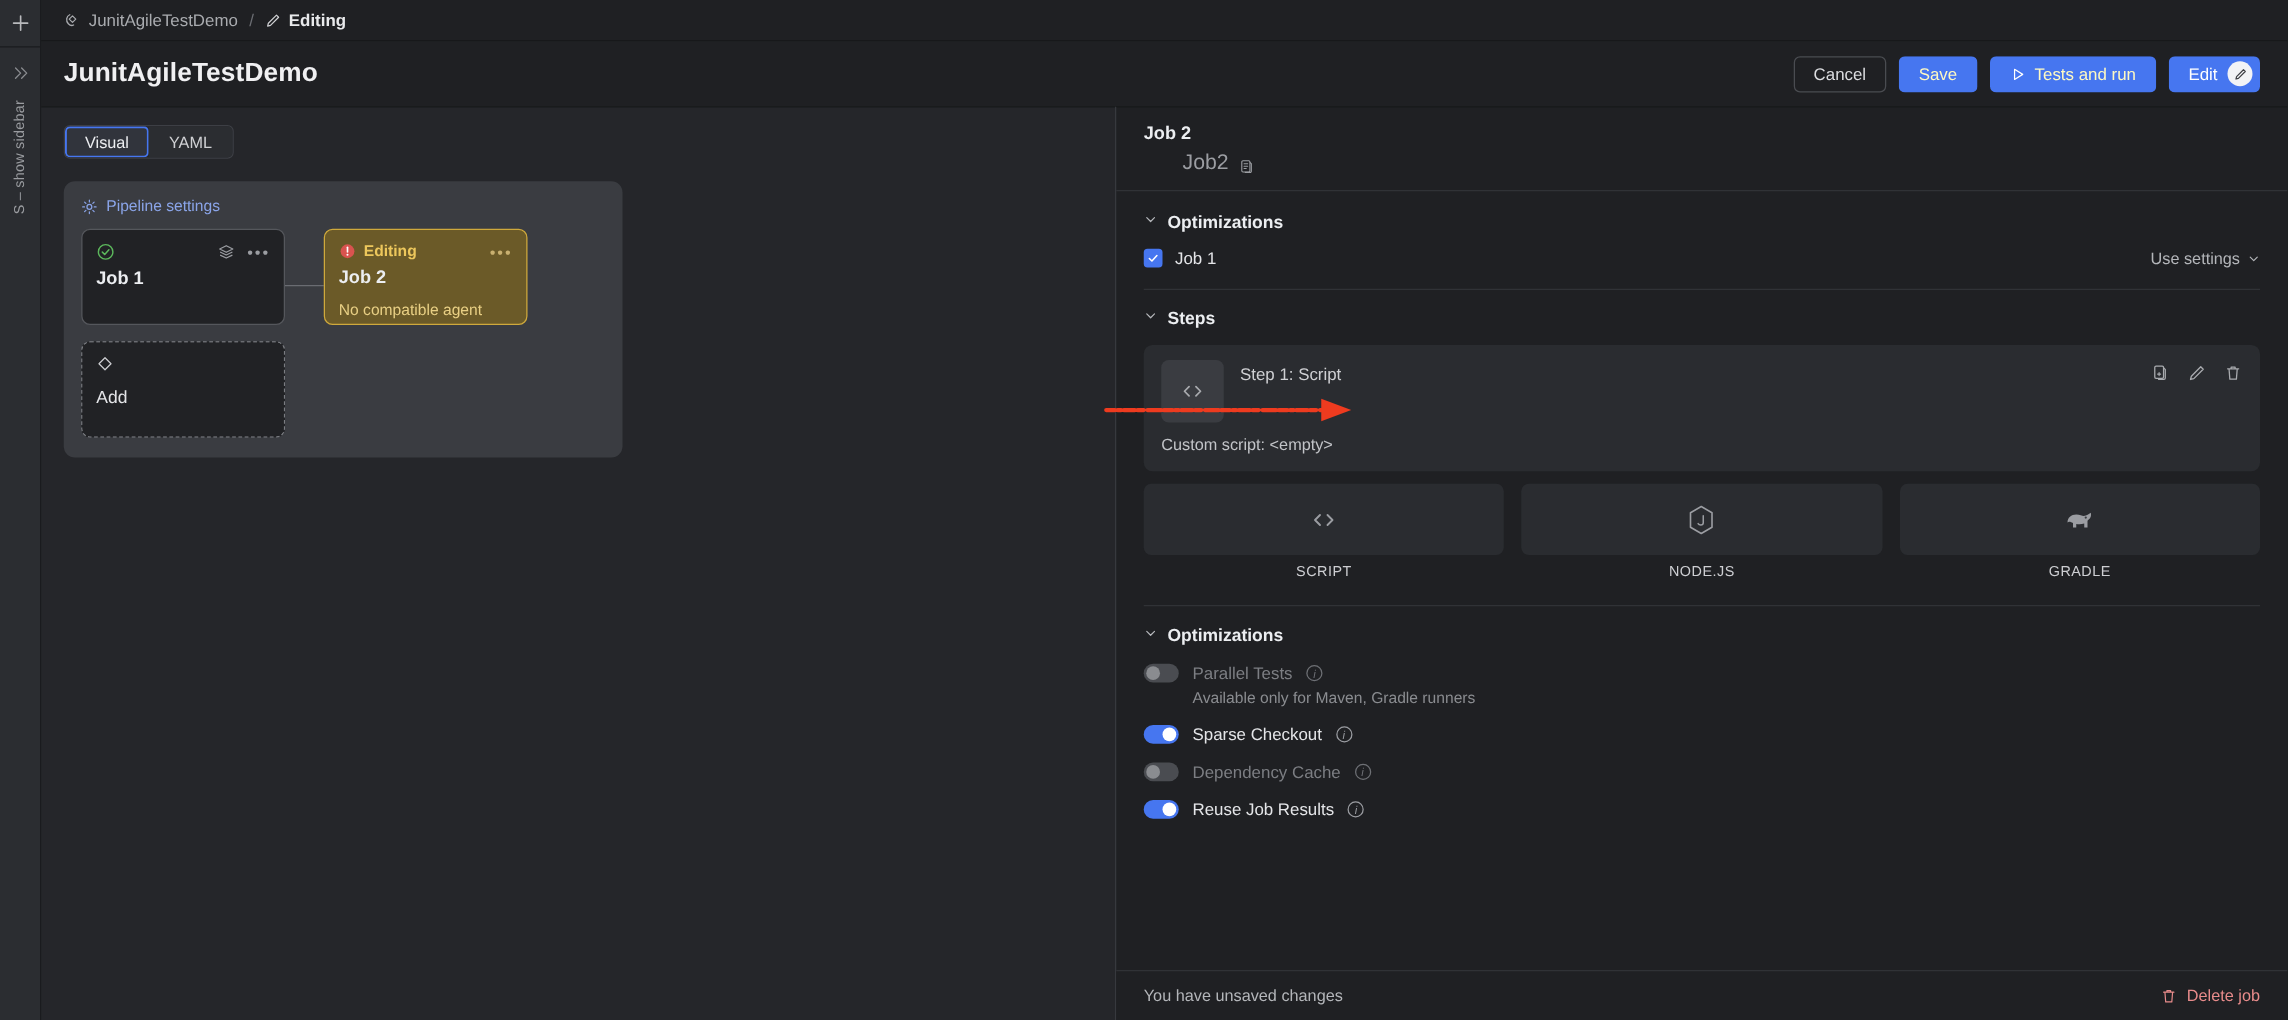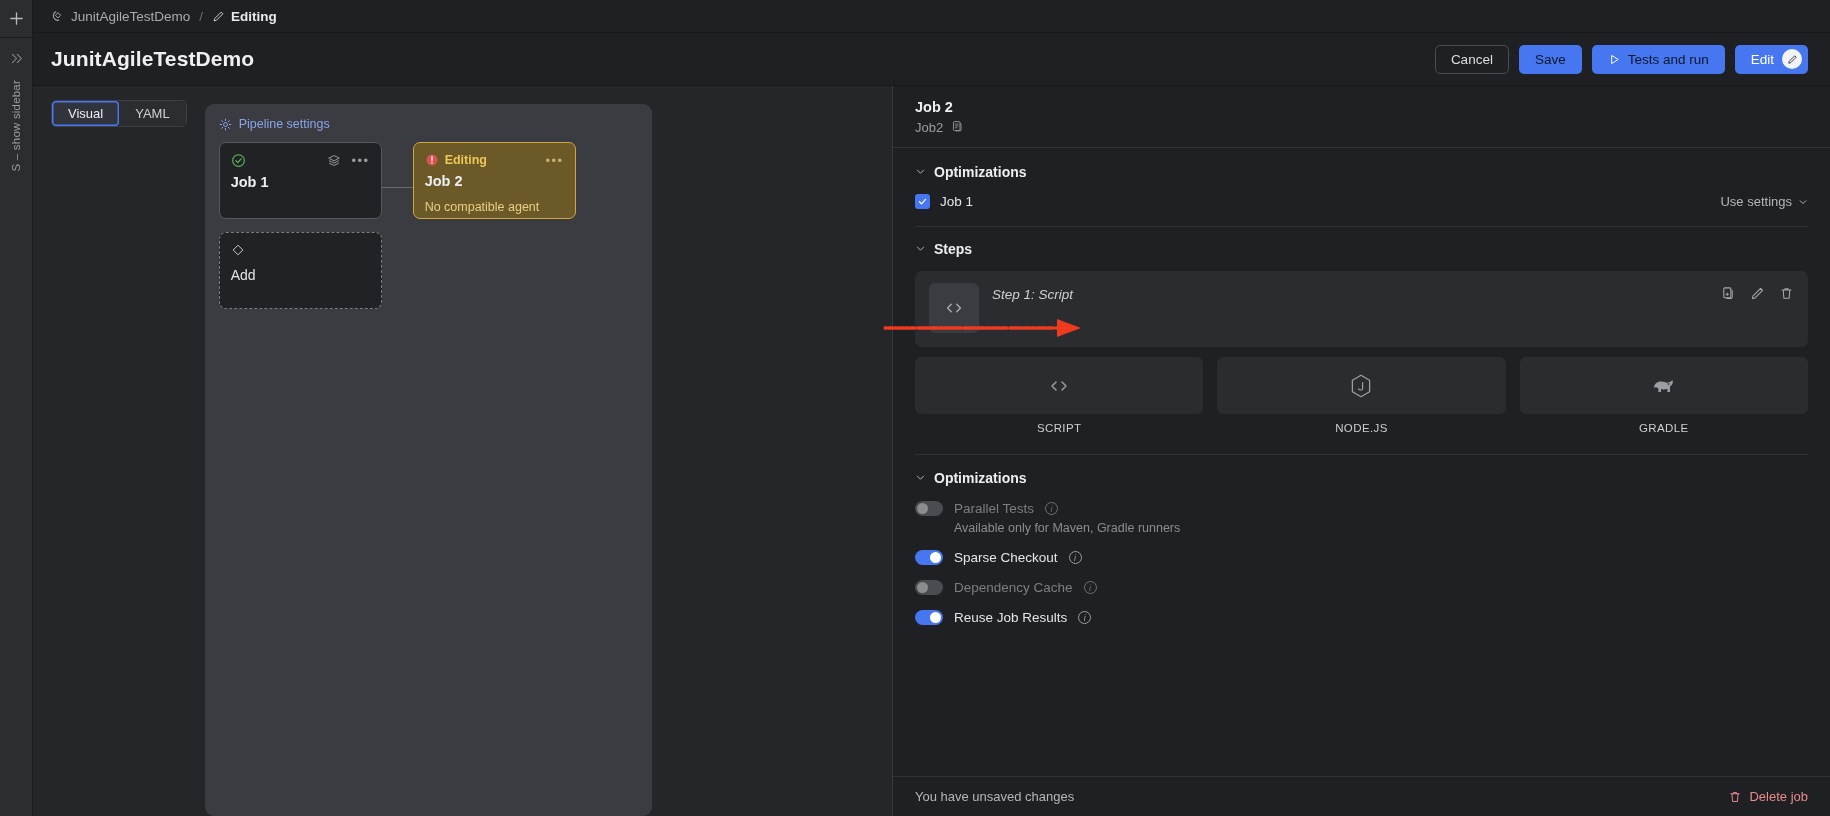--- a/index.html
+++ b/index.html
@@ -63,35 +63,35 @@
   }
   .page-title { font-size: 21px; font-weight: bold; color: #f0f0f2; letter-spacing: .1px; }
   .actions { display: flex; align-items: center; gap: 10px; }
   .btn {
     height: 29px; border-radius: 5px;
     display: inline-flex; align-items: center; gap: 7px;
     padding: 0 15px; font-size: 13.5px; cursor: pointer;
     border: 1px solid transparent; white-space: nowrap;
   }
   .btn-ghost { background: transparent; border-color: #4a4c51; color: #dcdde0; }
-  .btn-primary { background: #4676f0; color: #0f172a; }
+  .btn-primary { background: #4676f0; color: #fef9c3; }
   .btn-edit { background: #4676f0; color: #fff; padding-right: 5px; gap: 8px; }
   .edit-pencil {
     width: 20px; height: 20px; border-radius: 50%;
     background: #f2f3f6; display: inline-flex; align-items: center; justify-content: center;
   }
 
   .content { flex: 1; display: flex; min-height: 0; }
 
   
   .canvas-pane {
     flex: 1; min-width: 0;
     background: #25262a;
     border-top: 1px solid #17181a;
-    display: flex; flex-direction: row;
+    display: flex; flex-direction: column;
     position: relative;
   }
   .tabs { padding: 14px 0 0 18px; }
   .tabgroup { display: inline-flex; border-radius: 5px; overflow: hidden; border: 1px solid #3d3f45; }
   .tab {
     padding: 5px 16px; font-size: 13px; color: #cfd0d3; cursor: pointer;
     background: #2b2d31; border: none;
   }
   .tab.active {
     background: #31343c; color: #eceef1;
@@ -139,21 +139,21 @@
   
   .side-pane {
     width: 938px; flex: 0 0 938px;
     background: #1f2023;
     border-left: 1px solid #37393e;
     border-top: 1px solid #17181a;
     display: flex; flex-direction: column; min-height: 0;
   }
   .side-header { padding: 13px 22px 12px 22px; border-bottom: 1px solid #303236; }
   .side-title { font-size: 14.5px; font-weight: bold; color: #eceef1; }
-  .side-sub { display: flex; align-items: flex-start; gap: 8px; font-size: 13px; color: #9b9da2; margin-top: 5px; }
+  .side-sub { display: flex; align-items: flex-end; gap: 8px; font-size: 17px; color: #9b9da2; margin-top: 5px; margin-left: 31px; }
 
   .side-body { flex: 1; overflow: hidden; }
   .section { padding: 16px 22px 0 22px; }
   .section-head {
     display: flex; align-items: center; gap: 8px;
     font-size: 14px; font-weight: bold; color: #eceef1; cursor: pointer;
   }
   .chev { color: #b6b8bc; font-size: 11px; display: inline-block; }
 
   .dep-row {
@@ -173,21 +173,21 @@
   .step-card {
     margin-top: 14px; background: #2a2c30; border-radius: 7px;
     padding: 12px 14px 14px 14px;
   }
   .step-top { display: flex; align-items: flex-start; gap: 13px; }
   .step-ico {
     width: 50px; height: 50px; border-radius: 6px; background: #3a3c41;
     display: flex; align-items: center; justify-content: center; color: #a9abaf;
     flex: 0 0 50px;
   }
-  .step-title { font-size: 13.5px; color: #cfd0d3; padding-top: 4px; flex: 1; font-style: italic; }
+  .step-title { font-size: 13.5px; color: #cfd0d3; padding-top: 4px; flex: 1; }
   .step-acts { display: flex; align-items: center; gap: 14px; color: #a9abaf; padding-top: 3px; }
   .step-desc { font-size: 13px; color: #c2c4c8; margin-top: 10px; }
 
   .runner-hint { font-size: 13px; color: #a9abaf; margin-top: 14px; }
   .runners { display: flex; gap: 14px; margin-top: 10px; }
   .runner { flex: 1; text-align: center; cursor: pointer; }
   .runner-tile {
     height: 57px; background: #2a2c30; border-radius: 6px;
     display: flex; align-items: center; justify-content: center; color: #9b9da2;
   }
@@ -464,20 +464,21 @@
                       <path d="M11.3 2.6l2.1 2.1-8 8-2.8.7.7-2.8z" stroke="#a9abaf" stroke-width="1.15" fill="none" stroke-linejoin="round"></path>
                     </svg>
                   </span>
                   <span class="ico">
                     <svg width="15" height="15" viewBox="0 0 16 16">
                       <path d="M3.3 4.3h9.4M6.3 4.3V2.9h3.4v1.4M4.5 4.3l.7 8.8h5.6l.7-8.8" stroke="#a9abaf" stroke-width="1.1" fill="none" stroke-linecap="round" stroke-linejoin="round"></path>
                     </svg>
                   </span>
                 </div>
               </div>
+              <div class="step-desc">Custom script: &lt;empty&gt;</div>
             </div>
 
 
             <div class="runners">
               <div class="runner">
                 <div class="runner-tile">
                   <svg width="24" height="24" viewBox="0 0 24 24">
                     <path d="M9 8l-4 4 4 4M15 8l4 4-4 4" stroke="#9b9da2" stroke-width="1.5" fill="none" stroke-linecap="round" stroke-linejoin="round"></path>
                   </svg>
                 </div>

